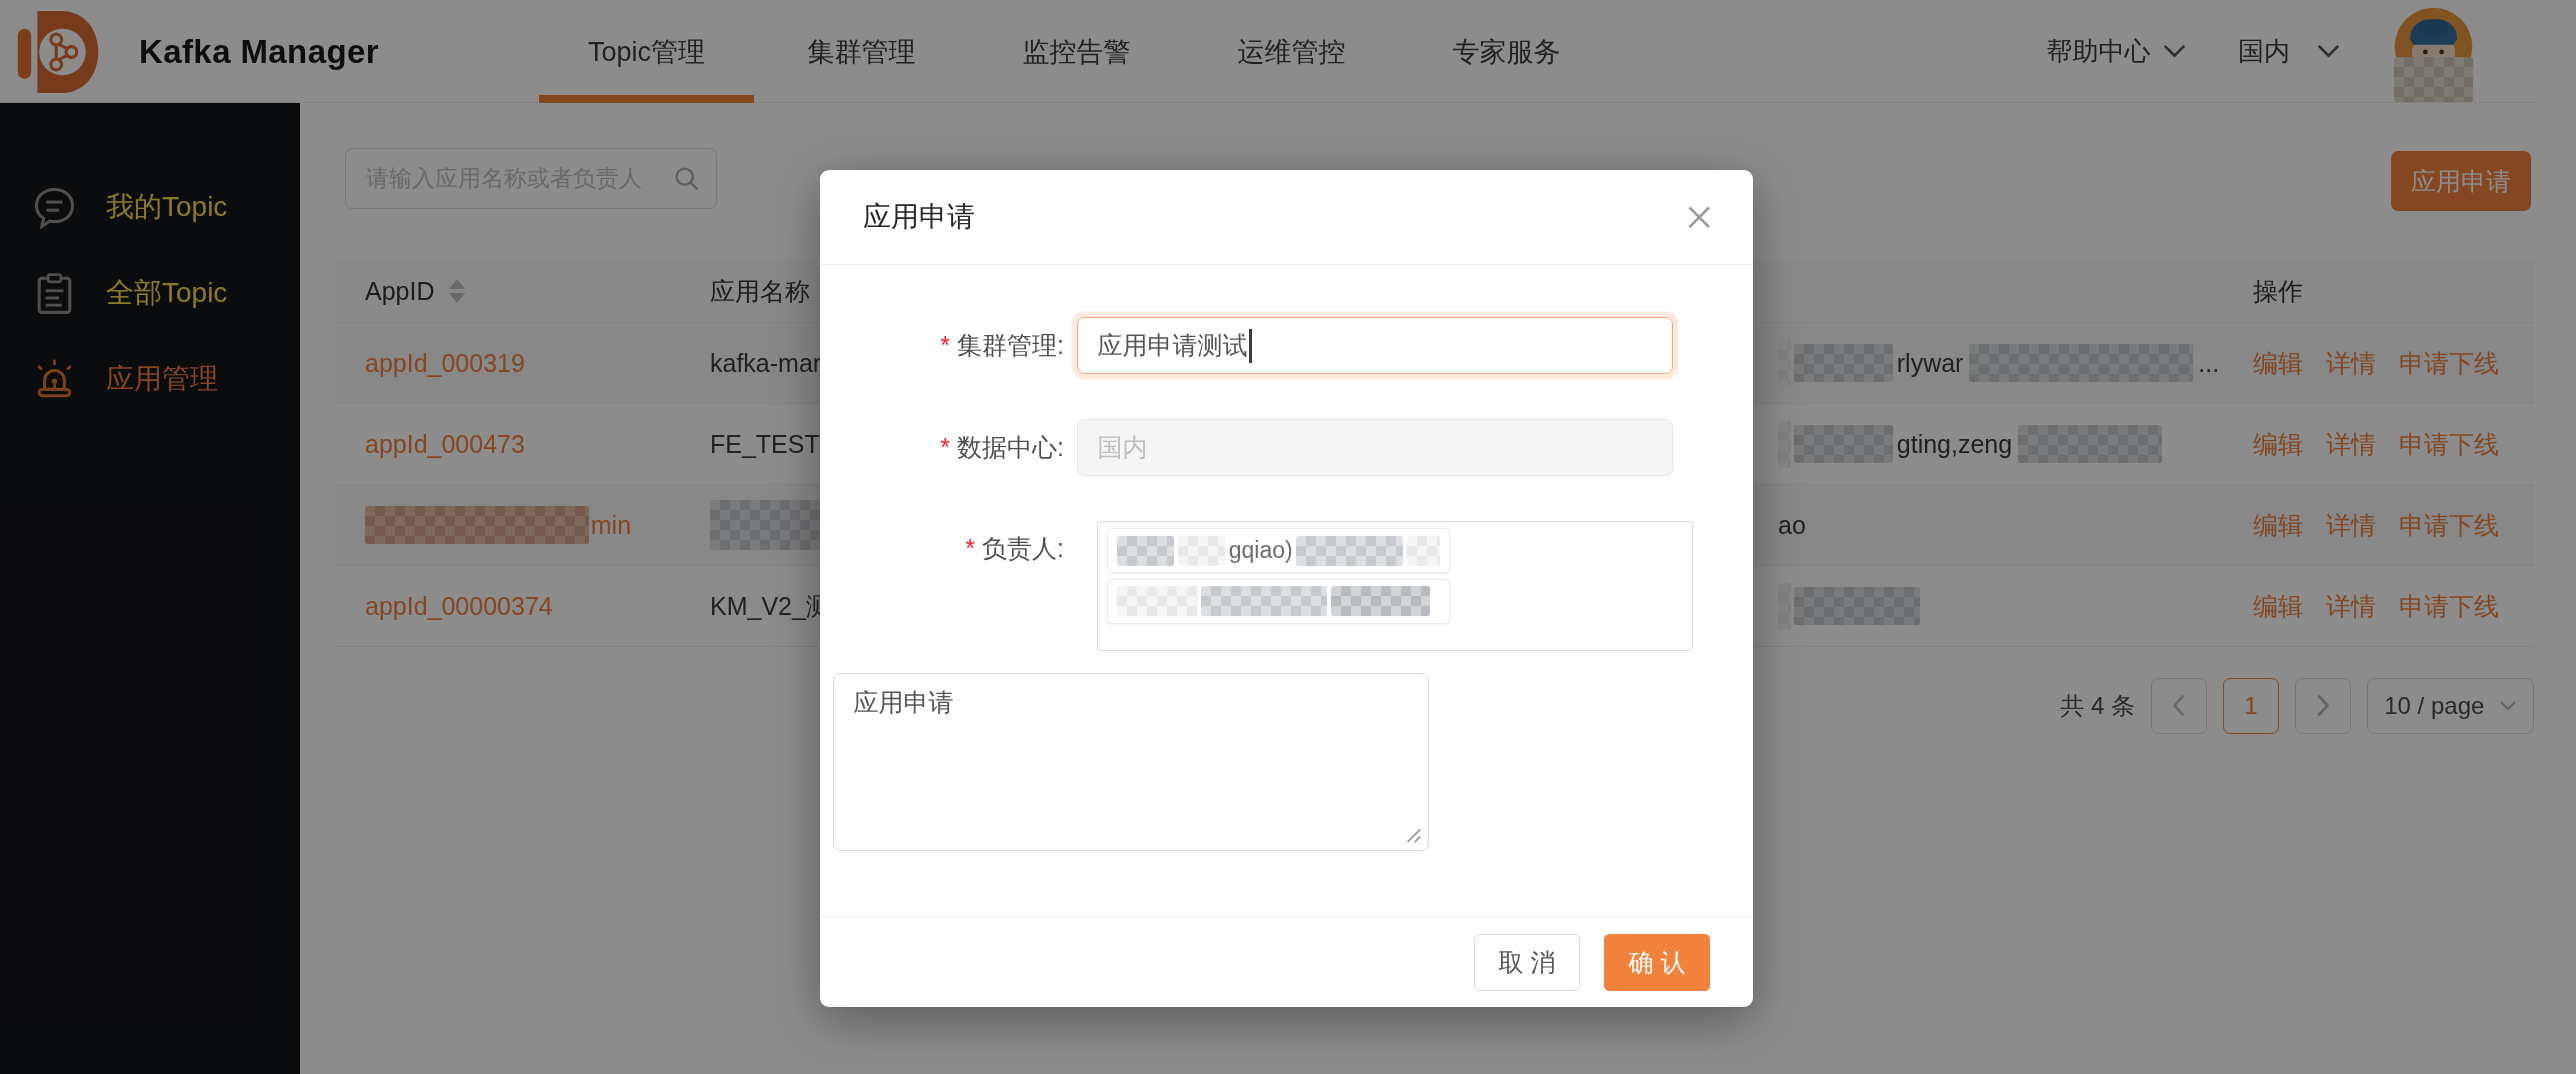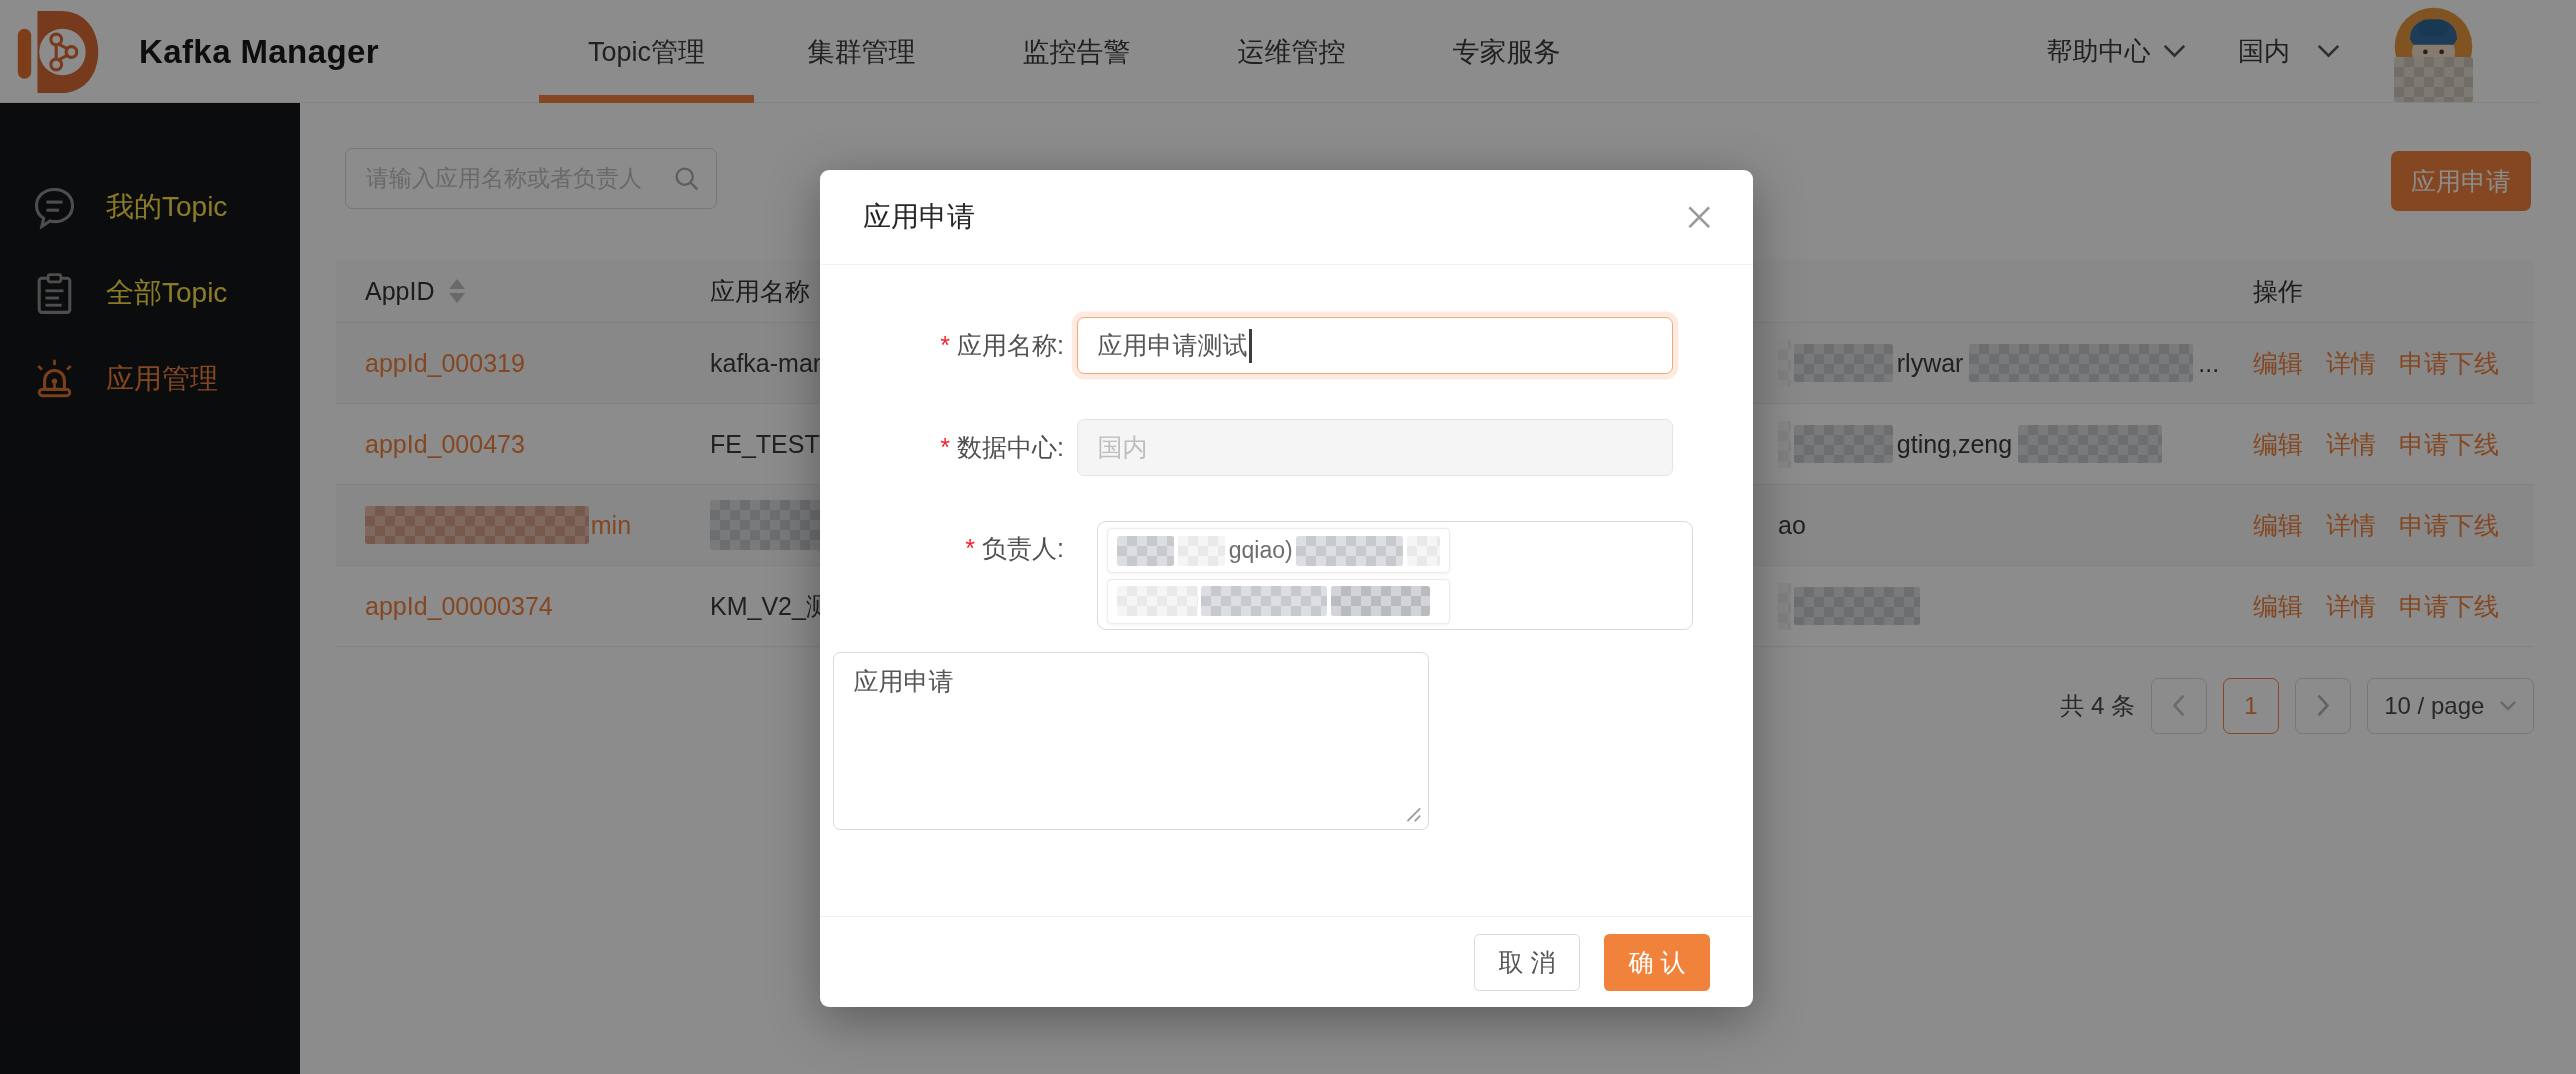--- a/index.html
+++ b/index.html
@@ -96,21 +96,21 @@
   #modal-body { padding-top:52px; }
   .form-row { display:flex; margin-bottom:45px; }
   .f-label { width:244px; flex:0 0 244px; text-align:right; font-size:25px; color:#4f4f4f; line-height:57px; }
   .req { color:#f5222d; margin-right:7.2px; }
   .f-ctrl { margin-left:12.6px; width:596px; }
   .inp { width:596px; height:57px; border:0.9px solid #d9d9d9; border-radius:7.2px; font-size:25px;
     color:#555; padding:0 20px; font-family:inherit; outline:none; background:#fff; display:flex; align-items:center; }
   .inp.focused { border:1.8px solid #F3A874; box-shadow:0 0 0 5.4px rgba(240,130,60,0.16); }
   .caret { display:inline-block; width:2.7px; height:34px; background:#3c3c3c; margin-left:1.8px; }
   .inp.disabled { background:#f5f5f5; border-color:#e3e3e3; color:#bdbdbd; }
-  #principal-box { width:596px; height:109px; border:0.9px solid #d9d9d9; border-radius:9px; padding:6.3px 9px; }
+  #principal-box { width:596px; height:130px; border:0.9px solid #d9d9d9; border-radius:3px; padding:6.3px 9px; }
   .p-tag { width:343px; height:45px; background:#fff; border:0.9px solid #ebebeb; border-radius:4.5px;
     box-shadow:0 0.9px 3.6px rgba(0,0,0,0.06); display:flex; align-items:center; padding:0 9px; gap:3.6px;
     margin-bottom:5.4px; font-size:23px; color:#6d6d6d; }
   .p-tag .mosaic { height:30.5px; }
   .row-principal { margin-bottom:21.5px; }
   .ta { width:596px; height:178px; border:0.9px solid #d9d9d9; border-radius:7.2px; padding:12.6px 20px;
     font-size:25px; color:#555; position:relative; }
   .ta-resize { position:absolute; right:5.4px; bottom:5.4px; width:20px; height:20px; }
   #modal-footer { position:absolute; left:0; bottom:0; width:100%; height:91px;
     border-top:0.9px solid #f0f0f0; display:flex; align-items:center; justify-content:flex-end;
@@ -357,21 +357,21 @@
     <svg id="modal-close" viewBox="0 0 34 34">
       <line x1="6" y1="6" x2="28" y2="28" stroke="#9a9a9a" stroke-width="3"></line>
       <line x1="28" y1="6" x2="6" y2="28" stroke="#9a9a9a" stroke-width="3"></line>
     </svg>
   </div>
 
   <div id="modal-body">
 
     <div class="form-row">
       <div class="f-label">
-        <span class="req">*</span><span>应用名称:</span>
+        <span class="req">*</span><span>集群管理:</span>
       </div>
       <div class="f-ctrl">
         <div class="inp focused">
           <span>应用申请测试</span>
             <span class="caret"></span>
         </div>
       </div>
     </div>
 
     <div class="form-row">

